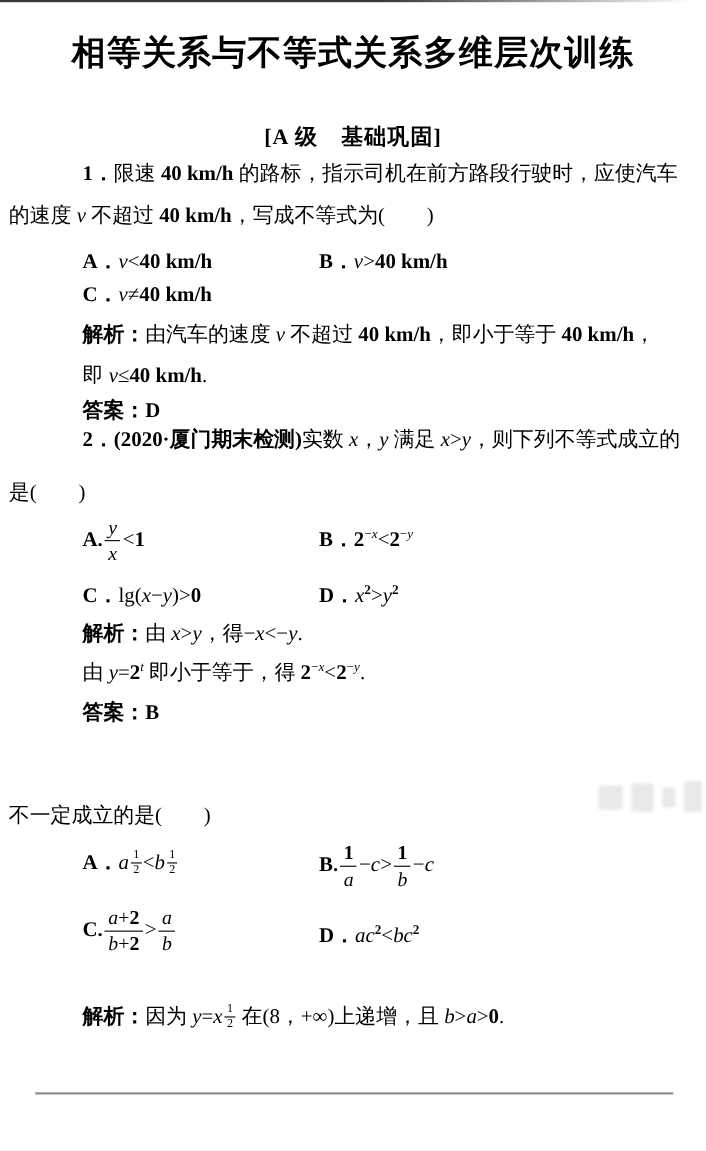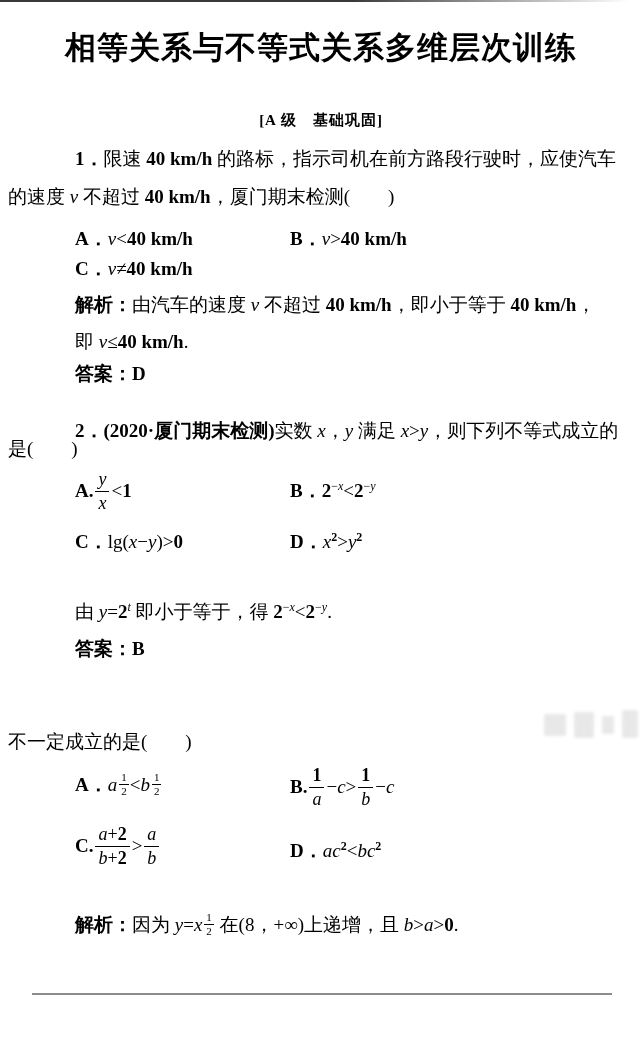--- a/index.html
+++ b/index.html
@@ -12,21 +12,21 @@
   .top-edge{
     position:absolute;top:0;left:0;width:100%;height:2px;
     background:linear-gradient(90deg,#3a3a3a 0%,#3a3a3a 55%,rgba(58,58,58,0) 98%);
   }
   .title{
     position:absolute;top:27px;left:0;width:100%;text-align:center;
     font-size:31px;font-weight:bold;letter-spacing:1px;white-space:nowrap;
   }
   .section-head{
     position:absolute;top:111px;left:0;width:100%;text-align:center;
-    font-size:15px;font-weight:bold;letter-spacing:1px;white-space:nowrap;
+    font-size:20px;font-weight:bold;letter-spacing:1px;white-space:nowrap;
   }
   .line{
     position:absolute;font-size:19px;line-height:26px;white-space:nowrap;
   }
   .tall{display:flex;align-items:center;height:48px;}
   .bold{font-weight:bold;}
   .ital{font-style:italic;}
   sup{font-size:12px;line-height:0;vertical-align:super;}
   .frac{
     display:inline-flex;flex-direction:column;align-items:center;
@@ -57,42 +57,43 @@
 </head>
 <body>
 
 <div class="page">
   <div class="top-edge"></div>
 
   <div class="title">相等关系与不等式关系多维层次训练</div>
   <div class="section-head">[A 级　基础巩固]</div>
 
   <div class="line" style="left:75px;top:146px"><span class="bold">1．</span><span>限速 </span><span class="bold">40 km/h</span><span> 的路标，指示司机在前方路段行驶时，应使汽车</span></div>
-  <div class="line" style="left:8px;top:184px"><span>的速度 </span><span class="ital">v</span><span> 不超过 </span><span class="bold">40 km/h</span><span>，厦门期末检测(　　)</span></div>
+  <div class="line" style="left:8px;top:184px"><span>的速度 </span><span class="ital">v</span><span> 不超过 </span><span class="bold">40 km/h</span><span>，写成不等式为(　　)</span></div>
   <div class="line" style="left:75px;top:226px"><span class="bold">A．</span><span class="ital">v</span><span>&lt;</span><span class="bold">40 km/h</span></div>
   <div class="line" style="left:290px;top:226px"><span class="bold">B．</span><span class="ital">v</span><span>&gt;</span><span class="bold">40 km/h</span></div>
   <div class="line" style="left:75px;top:256px"><span class="bold">C．</span><span class="ital">v</span><span>≠</span><span class="bold">40 km/h</span></div>
   <div class="line" style="left:75px;top:292px"><span class="bold">解析：</span><span>由汽车的速度 </span><span class="ital">v</span><span> 不超过 </span><span class="bold">40 km/h</span><span>，即小于等于 </span><span class="bold">40 km/h</span><span>，</span></div>
   <div class="line" style="left:75px;top:329px"><span>即 </span><span class="ital">v</span><span>≤</span><span class="bold">40 km/h</span><span>.</span></div>
   <div class="line" style="left:75px;top:361px"><span class="bold">答案：D</span></div>
 
-  <div class="line" style="left:75px;top:418px"><span class="bold">2．(2020·厦门期末检测)</span><span>实数 </span><span class="ital">x</span><span>，</span><span class="ital">y</span><span> 满足 </span><span class="ital">x</span><span>&gt;</span><span class="ital">y</span><span>，则下列不等式成立的</span></div>
+  <div class="line" style="left:75px;top:387px"><span class="bold">2．(2020·厦门期末检测)</span><span>实数 </span><span class="ital">x</span><span>，</span><span class="ital">y</span><span> 满足 </span><span class="ital">x</span><span>&gt;</span><span class="ital">y</span><span>，则下列不等式成立的</span></div>
   <div class="line" style="left:8px;top:436px"><span>是(　　)</span></div>
   <div class="line tall" style="left:75px;top:467px">
       <span class="bold">A.</span>
       <span class="frac">
         <span class="num"><span class="ital">y</span></span>
         <span class="den"><span class="ital">x</span></span>
       </span>
       <span>&lt;</span>
       <span class="bold">1</span>
     </div>
   <div class="line" style="left:290px;top:478px"><span class="bold">B．</span><span class="bold">2</span><sup><span>−</span><span class="ital">x</span></sup><span>&lt;</span><span class="bold">2</span><sup><span>−</span><span class="ital">y</span></sup></div>
   <div class="line" style="left:75px;top:529px"><span class="bold">C．</span><span>lg(</span><span class="ital">x</span><span>−</span><span class="ital">y</span><span>)&gt;</span><span class="bold">0</span></div>
   <div class="line" style="left:290px;top:529px"><span class="bold">D．</span><span class="ital">x</span><sup><span class="bold">2</span></sup><span>&gt;</span><span class="ital">y</span><sup><span class="bold">2</span></sup></div>
+  <div class="line" style="left:75px;top:564px"><span class="bold">解析：</span><span>由 </span><span class="ital">x</span><span>&gt;</span><span class="ital">y</span><span>，得−</span><span class="ital">x</span><span>&lt;−</span><span class="ital">y</span><span>.</span></div>
   <div class="line" style="left:75px;top:599px"><span>由 </span><span class="ital">y</span><span>=</span><span class="bold">2</span><sup><span class="ital">t</span></sup><span> 即小于等于，得 </span><span class="bold">2</span><sup><span>−</span><span class="ital">x</span></sup><span>&lt;</span><span class="bold">2</span><sup><span>−</span><span class="ital">y</span></sup><span>.</span></div>
   <div class="line" style="left:75px;top:636px"><span class="bold">答案：B</span></div>
 
   <div class="line" style="left:8px;top:729px"><span>不一定成立的是(　　)</span></div>
   <div class="line" style="left:75px;top:772px"><span class="bold">A．</span><span class="ital">a</span><span class="supfrac">
         <span class="num">1</span>
         <span class="den">2</span>
       </span><span>&lt;</span><span class="ital">b</span><span class="supfrac">
         <span class="num">1</span>
         <span class="den">2</span>

